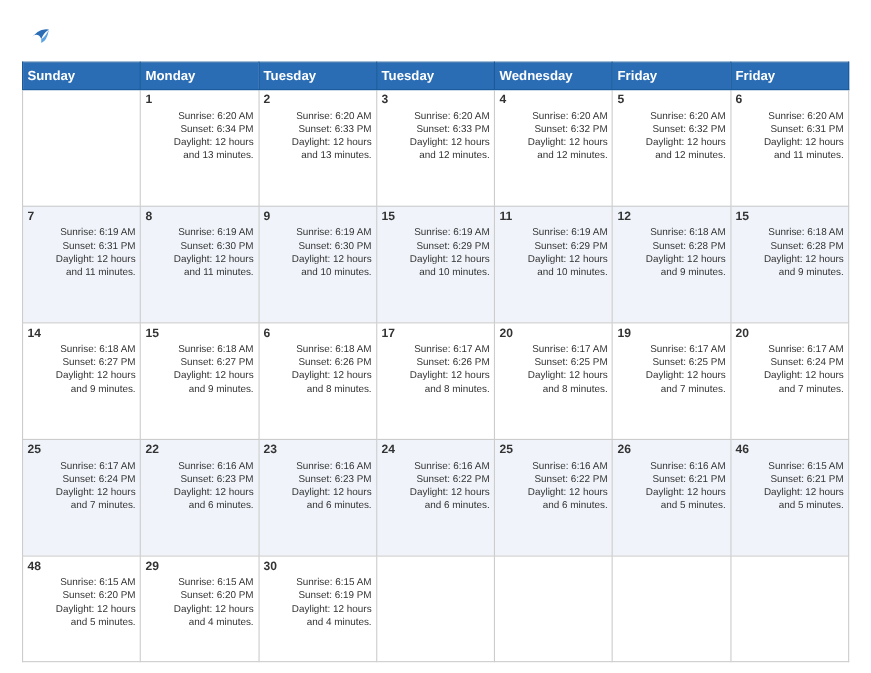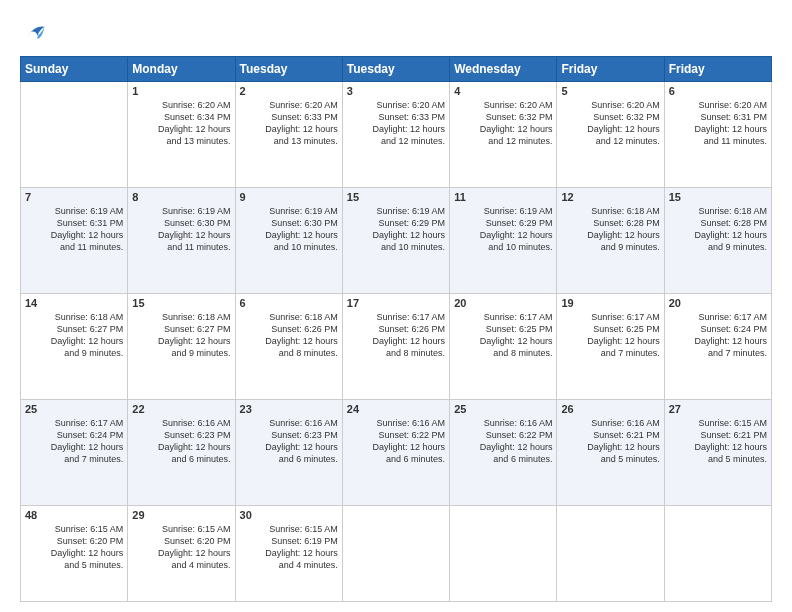--- a/index.html
+++ b/index.html
@@ -315,21 +315,21 @@
 and 6 minutes.</div>
           </td>
           <td>
             <span class="day-num">26</span>
             <div class="day-info" style="white-space: pre-line;">Sunrise: 6:16 AM
 Sunset: 6:21 PM
 Daylight: 12 hours
 and 5 minutes.</div>
           </td>
           <td>
-            <span class="day-num">27</span>
+            <span class="day-num">46</span>
             <div class="day-info" style="white-space: pre-line;">Sunrise: 6:15 AM
 Sunset: 6:21 PM
 Daylight: 12 hours
 and 5 minutes.</div>
           </td>
         </tr>
         <tr>
           <td>
             <span class="day-num">48</span>
             <div class="day-info" style="white-space: pre-line;">Sunrise: 6:15 AM

